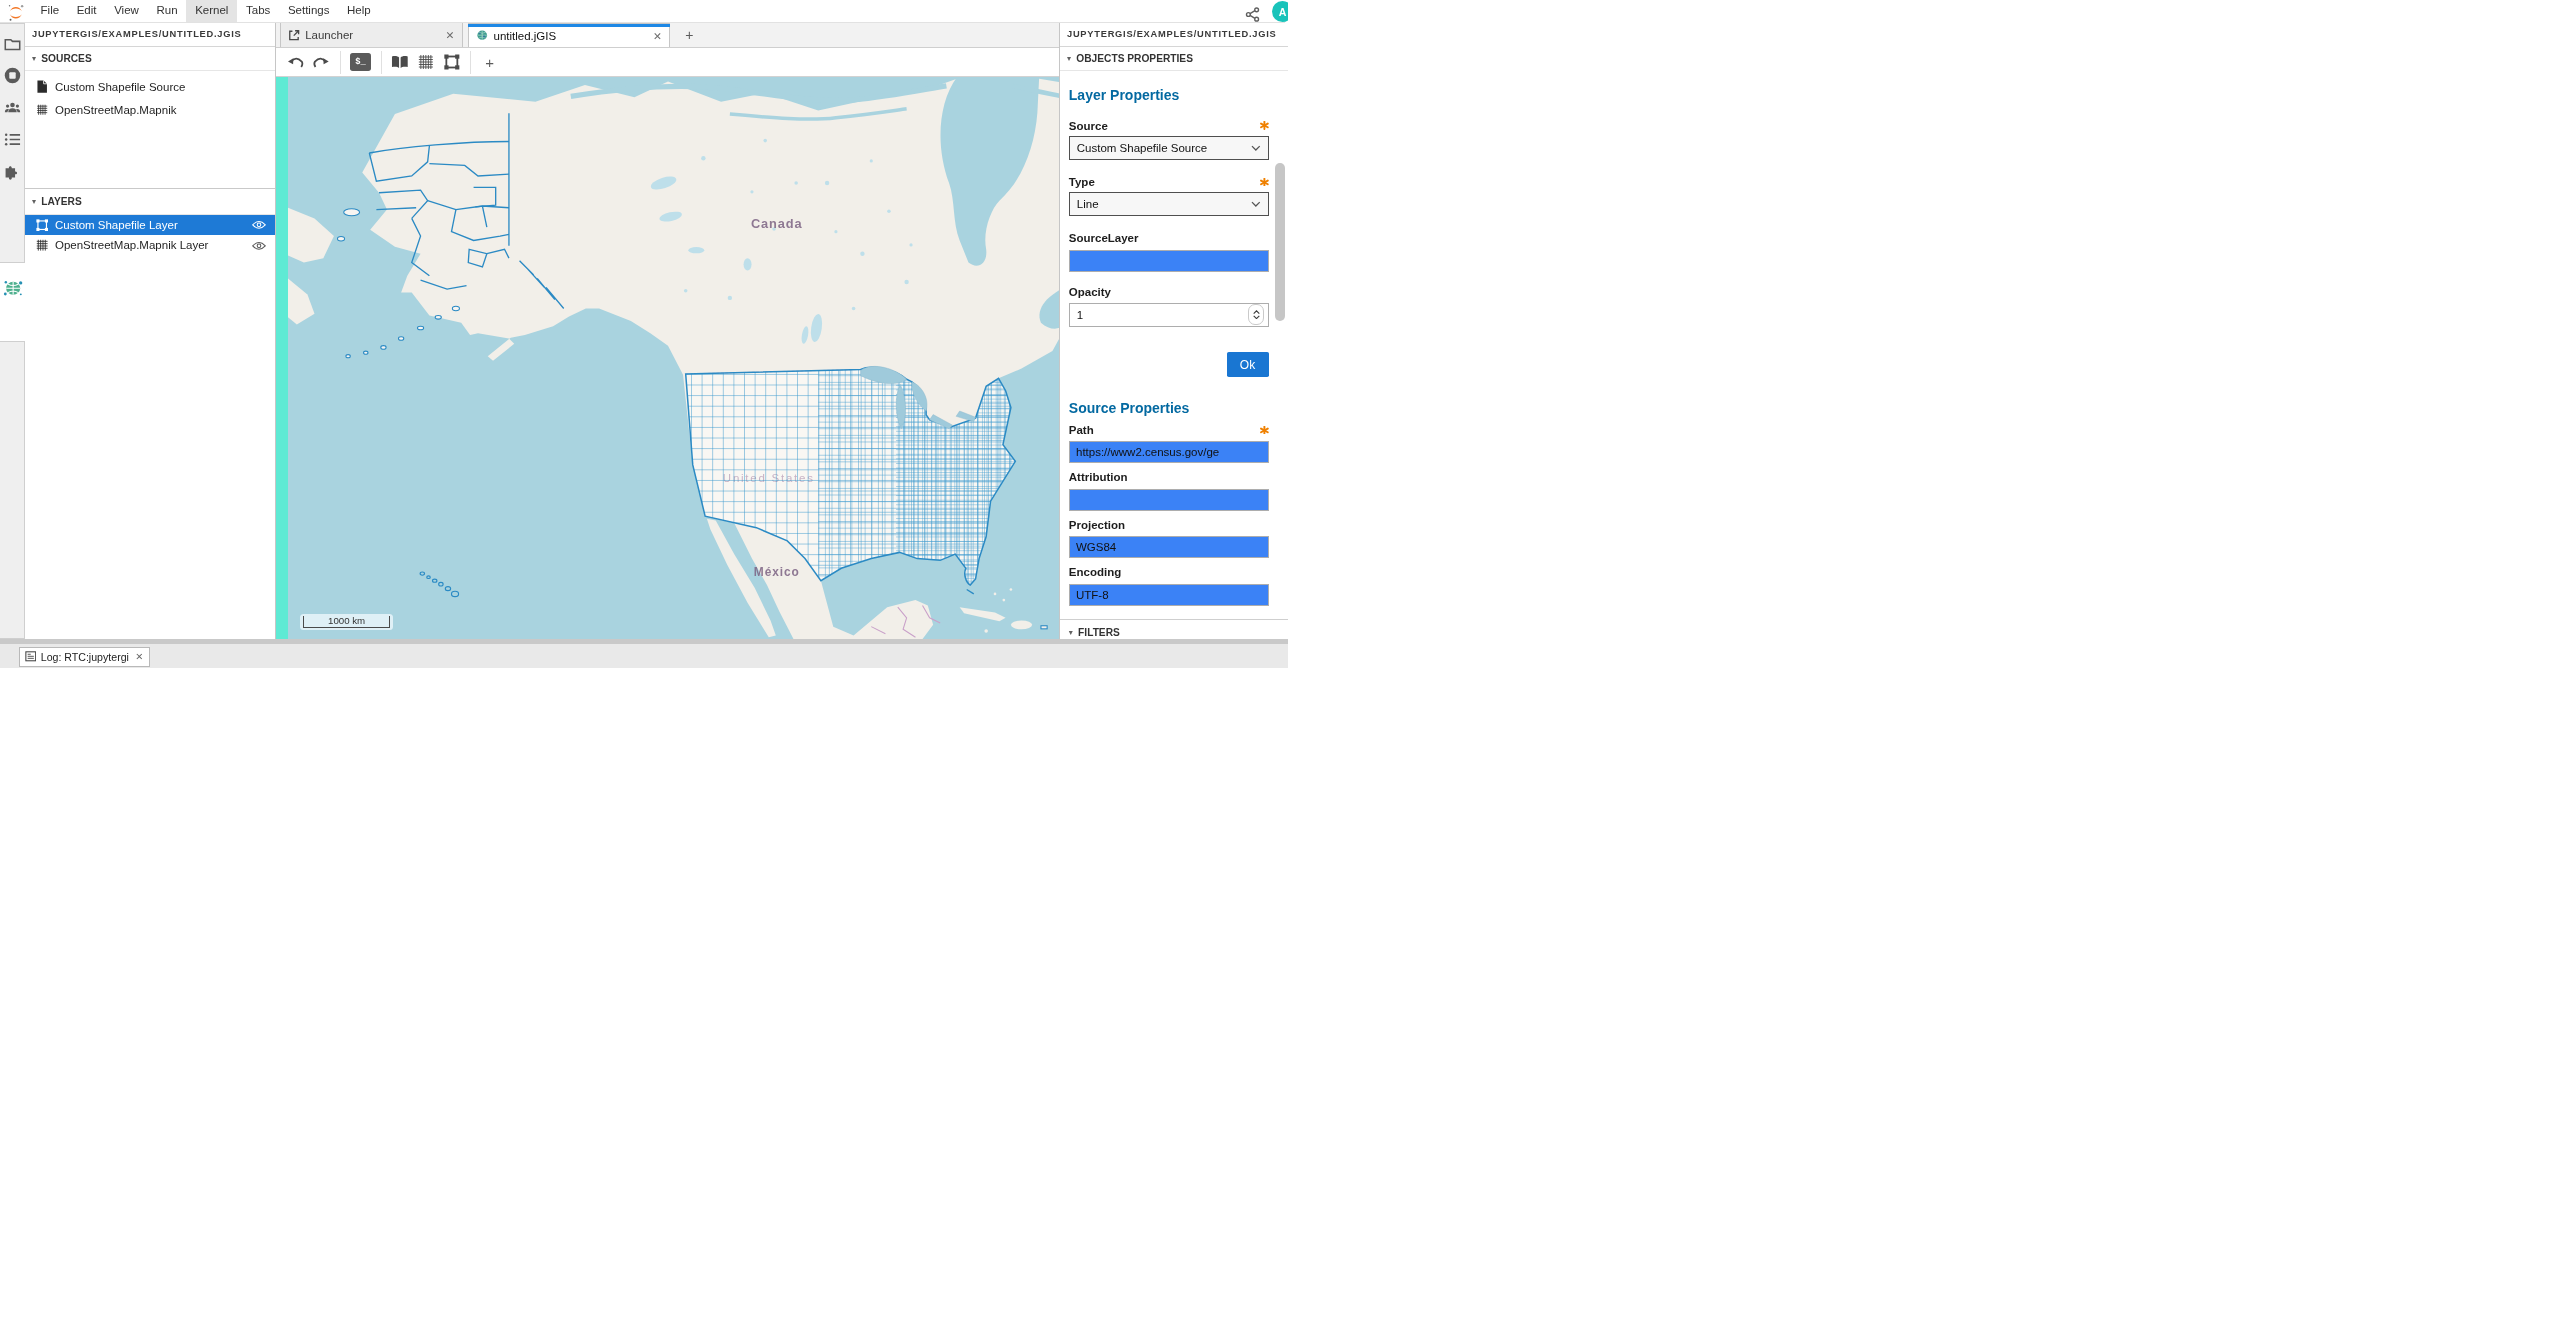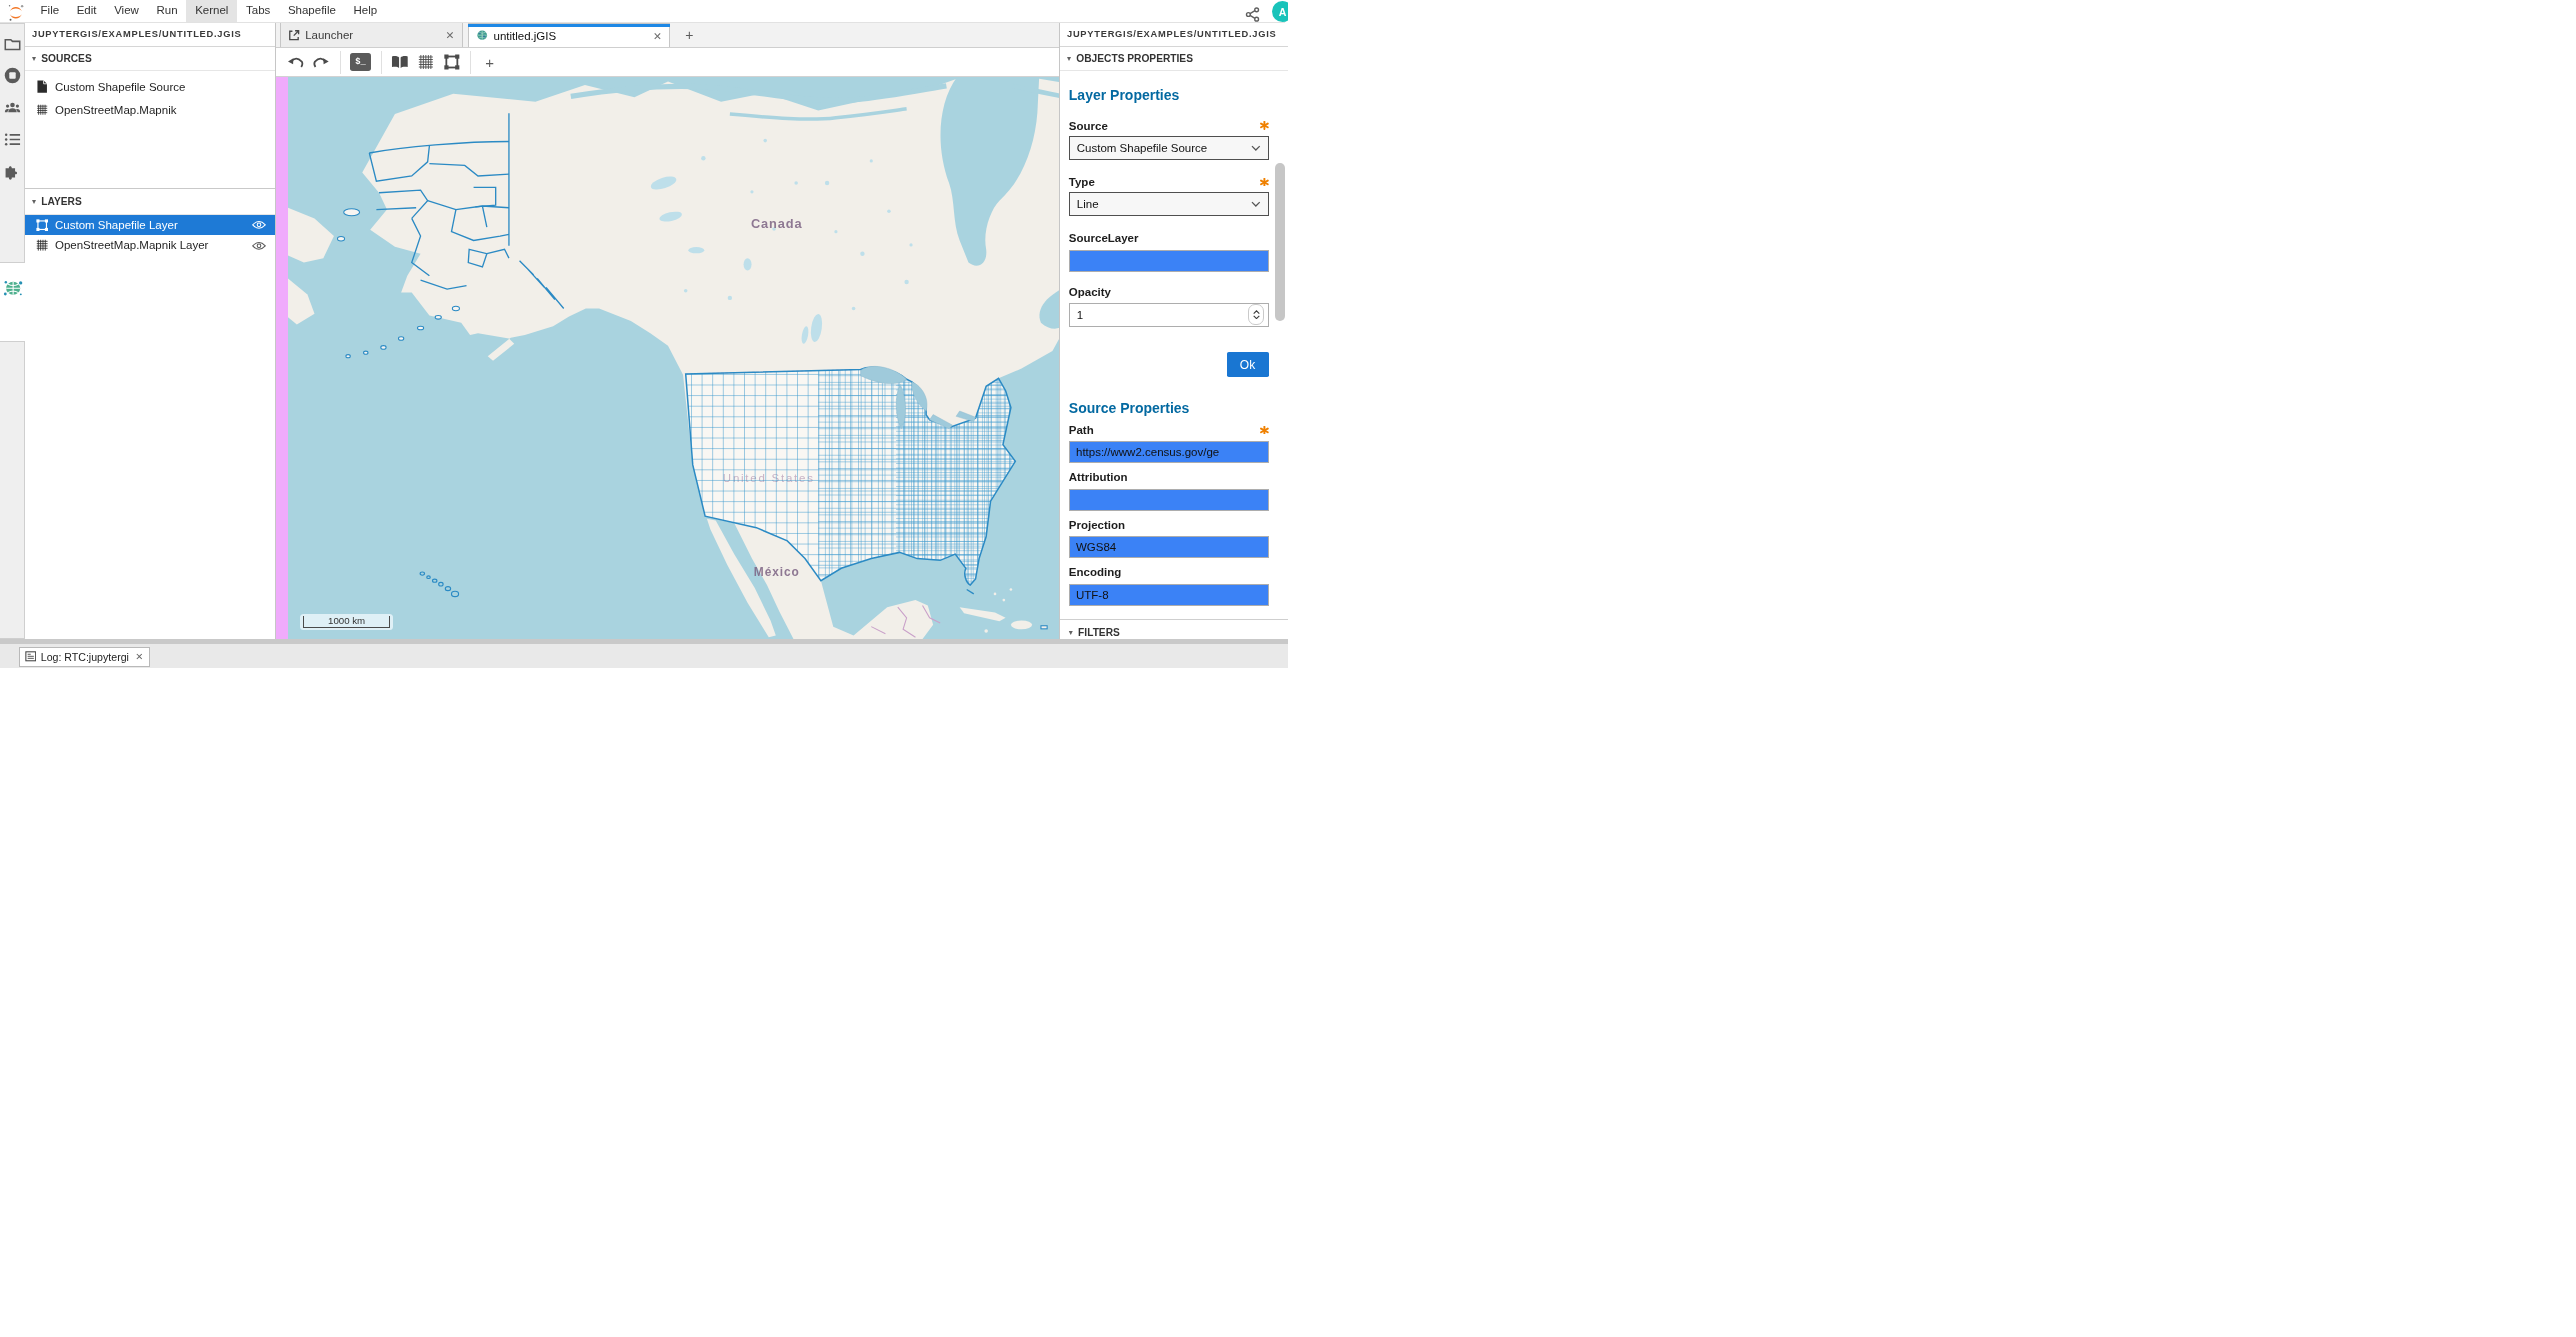--- a/index.html
+++ b/index.html
@@ -33,21 +33,21 @@
   #sources-list{height:117px;flex:0 0 auto;padding-top:4.4px;box-sizing:border-box;}
   .src-row{height:23px;display:flex;align-items:center;gap:7px;padding-left:10.6px;font-size:11.5px;color:#1f1f1f;}
   .src-row .ic{width:12.4px;height:13.3px;color:#2b2b2b;flex:0 0 auto;}
   #layers-head{border-top:0.9px solid #c9c9c9;height:25px;}
   .layer-row{height:20.3px;display:flex;align-items:center;gap:7px;padding:0 8.8px 0 10.6px;font-size:11.5px;color:#1f1f1f;}
   .layer-row.selected{background:#1e7ad6;color:#fff;}
   .layer-row .ic{width:12.4px;height:12.4px;flex:0 0 auto;}
   .layer-row .eye{margin-left:auto;width:14px;height:9.7px;color:#585858;}
   .layer-row.selected .eye{color:#fff;}
   
-  #dock{position:absolute;left:276px;top:23px;width:783px;height:616px;background:#f0abfc;}
+  #dock{position:absolute;left:276px;top:23px;width:783px;height:616px;background:#5eead4;}
   #tabbar{position:absolute;left:0;top:0;right:0;height:25px;background:#f2f2f2;border-bottom:0.9px solid #cfcfcf;
           display:flex;align-items:stretch;padding-left:3.5px;box-sizing:border-box;}
   .tab{display:flex;align-items:center;gap:5.3px;padding:0 7px;font-size:11.5px;box-sizing:border-box;position:relative;}
   #tab-launcher{width:183px;background:#ededed;border:0.9px solid #c6c6c6;border-top:none;border-bottom:none;color:#3c3c3c;}
   #tab-jgis{width:202px;margin-left:5.3px;background:#fff;border:0.9px solid #c6c6c6;border-bottom:none;color:#111;}
   #tab-jgis::before{content:"";position:absolute;left:-0.9px;right:-0.9px;top:0;height:2.7px;background:#1e88e5;}
   .tab .close{margin-left:auto;font-size:10.6px;color:#6d6d6d;}
   .tab .ticon{width:12.4px;height:12.4px;color:#474747;}
   .newtab{width:25px;display:flex;align-items:center;justify-content:center;font-size:14px;color:#5c5c5c;margin-left:7px;}
   #toolbar{position:absolute;left:0;top:25px;right:0;height:29px;background:#fff;border-bottom:0.9px solid #d2d2d2;
@@ -110,21 +110,21 @@
       <circle cx="18.8" cy="2.8" r="1.5" fill="#9e9e9e"></circle>
         <circle cx="3.2" cy="2.4" r="0.9" fill="#757575"></circle>
         <circle cx="4.4" cy="19.6" r="1.2" fill="#616161"></circle>
     </svg>
     <span class="menu-item">File</span>
     <span class="menu-item">Edit</span>
     <span class="menu-item">View</span>
     <span class="menu-item">Run</span>
     <span class="menu-item active">Kernel</span>
     <span class="menu-item">Tabs</span>
-    <span class="menu-item">Shapefile</span>
+    <span class="menu-item">Settings</span>
     <span class="menu-item">Help</span>
     <span class="spacer"></span>
     <svg class="share" viewBox="0 0 16 16">
       <g fill="none" stroke="currentColor" stroke-width="1.5">
         <circle cx="12.4" cy="3" r="2"></circle>
           <circle cx="3.6" cy="8" r="2"></circle>
           <circle cx="12.4" cy="13" r="2"></circle>
         <path d="M5.4,7 L10.6,3.9 M5.4,9 L10.6,12.1"></path>
       </g>
     </svg>

